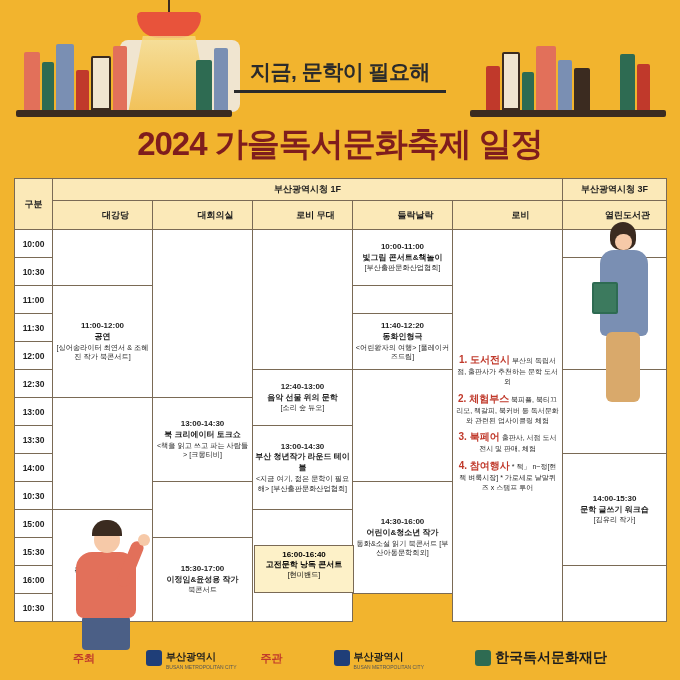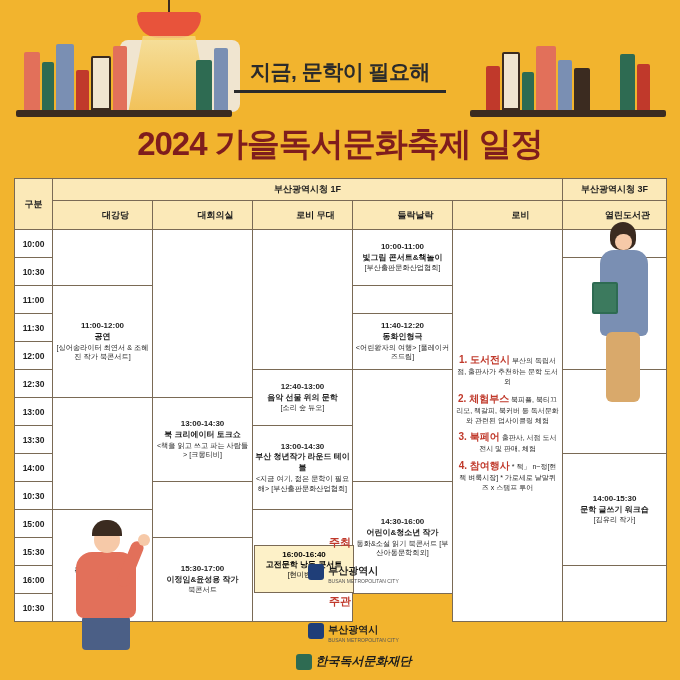--- a/index.html
+++ b/index.html
@@ -56,28 +56,28 @@
   .man-left{position:absolute;left:46px;top:500px;width:110px;height:150px;}
   .ml-head{position:absolute;left:48px;top:26px;width:26px;height:27px;background:#f6c9a8;border-radius:13px;}
   .ml-hair{position:absolute;left:46px;top:20px;width:30px;height:16px;background:#3b2b20;border-radius:14px 14px 0 0;}
   .ml-body{position:absolute;left:30px;top:52px;width:60px;height:66px;background:#e2705a;border-radius:16px 16px 8px 8px;}
   .ml-arm{position:absolute;left:78px;top:40px;width:13px;height:48px;background:#e2705a;border-radius:7px;transform:rotate(22deg);}
   .ml-hand{position:absolute;left:92px;top:34px;width:12px;height:12px;background:#f6c9a8;border-radius:6px;}
   .ml-legs{position:absolute;left:36px;top:116px;width:48px;height:34px;background:#4b5f86;border-radius:4px;}
 
   
   .footer{position:absolute;left:0;bottom:10px;width:680px;display:flex;justify-content:center;
-          align-items:center;gap:10px;flex-direction:column;}
+          align-items:center;gap:24px;}
   .f-lab{font-size:11px;font-weight:bold;color:#c0392b;}
   .f-logo{display:flex;align-items:center;gap:4px;padding-left:27px;}
   .f-mark{width:16px;height:16px;background:#1f3e78;border-radius:3px;}
   .f-mark2{width:16px;height:16px;background:#2e6b52;border-radius:3px;}
   .f-name{font-size:10px;font-weight:bold;color:#1d1d1d;}
   .f-sub{font-size:5px;color:#555;display:block;}
-  .f-fd{font-size:12px;font-weight:bold;color:#1d1d1d;font-style:italic;}
+  .f-fd{font-size:14px;font-weight:bold;color:#1d1d1d;}
 </style>
 </head>
 <body>
 
 <div class="hero">
   <div class="cloudbg"></div>
   <div class="lamp-cord"></div>
   <div class="lamp"></div>
   <div class="lamp-glow"></div>
 

